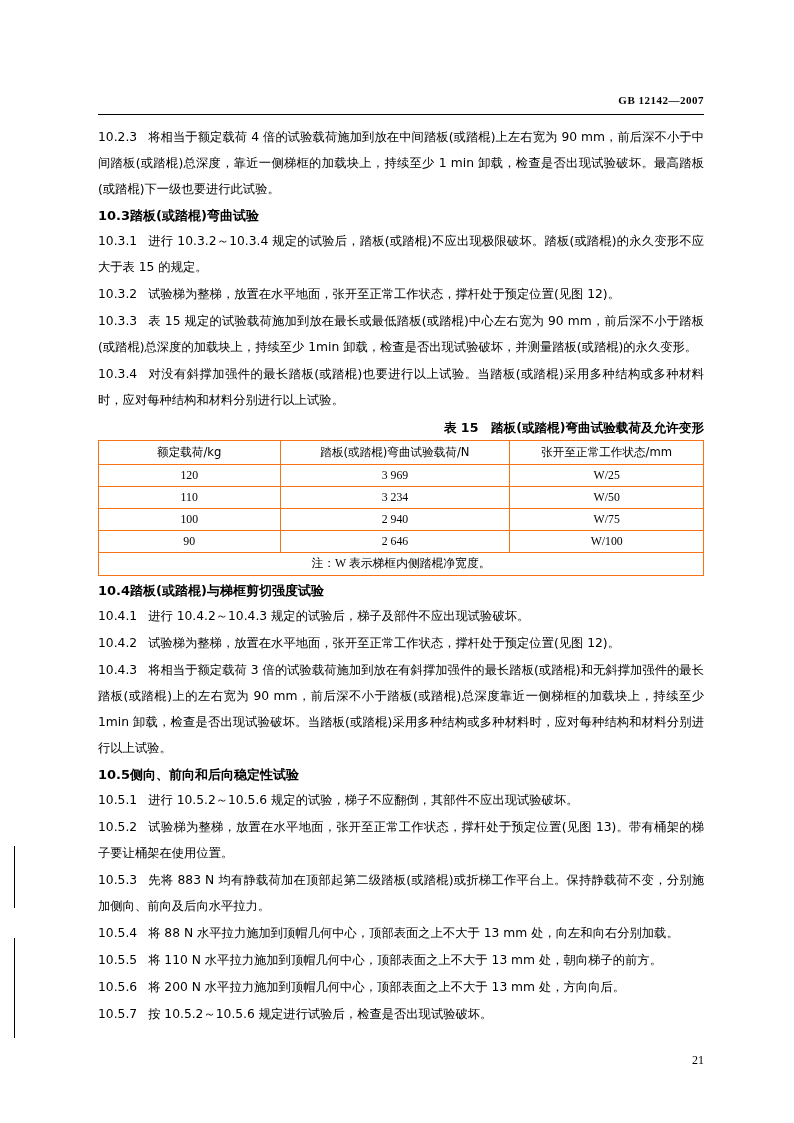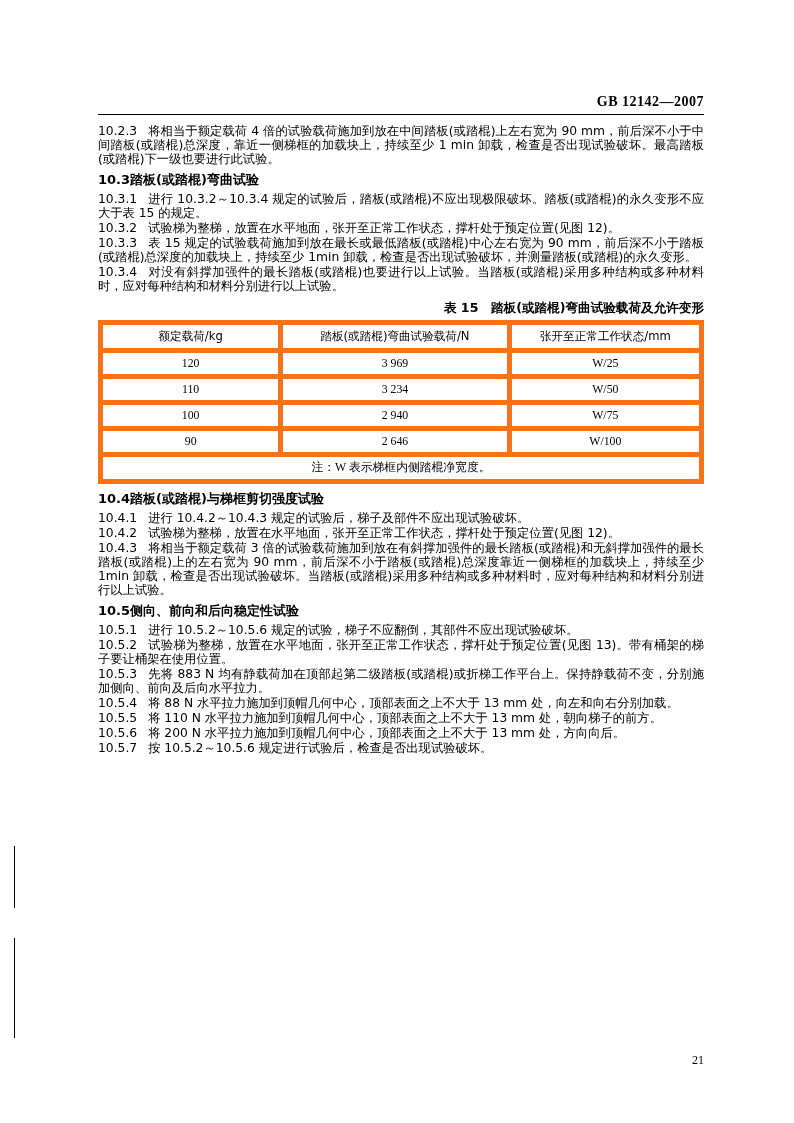--- a/index.html
+++ b/index.html
@@ -19,41 +19,41 @@
     top: 0; left: 0;
     width: 794px;
     height: 1123px;
     overflow: hidden;
   }
   .header {
     position: absolute;
     top: 94px;
     right: 90px;
     font-family: "Liberation Serif", serif;
-    font-size: 14px;
+    font-size: 11px;
     font-weight: bold;
     letter-spacing: 0.5px;
   }
   .rule {
     position: absolute;
     left: 98px;
     right: 90px;
     top: 114px;
     border-top: 1.6px solid #000;
   }
   .content {
     position: absolute;
     left: 98px;
     top: 124px;
     width: 606px;
   }
   p.para {
     margin: 0 0 1px 0;
     font-size: 12.3px;
-    line-height: 14px;
+    line-height: 26px;
     text-align: justify;
     text-justify: inter-ideograph;
     font-family: "DejaVu Sans", "Liberation Sans", sans-serif;
   }
   p.para .num {
     letter-spacing: 0px;
   }
   p.para .gap {
     display: inline-block;
     width: 11px;
@@ -70,21 +70,21 @@
     font-weight: bold;
     margin: 7px 0 3px 0;
   }
   table.t {
     border-collapse: collapse;
     width: 606px;
     margin: 0 0 4px 0;
     font-size: 11.6px;
   }
   table.t td, table.t th {
-    border: 5px solid #f97316;
+    border: 1px solid #f97316;
     text-align: center;
     padding: 3px 2px 3px 2px;
     font-weight: normal;
     font-family: "DejaVu Sans", "Liberation Sans", sans-serif;
   }
   table.t thead th {
     font-size: 11.6px;
     padding: 4px 2px;
   }
   table.t tbody td {

